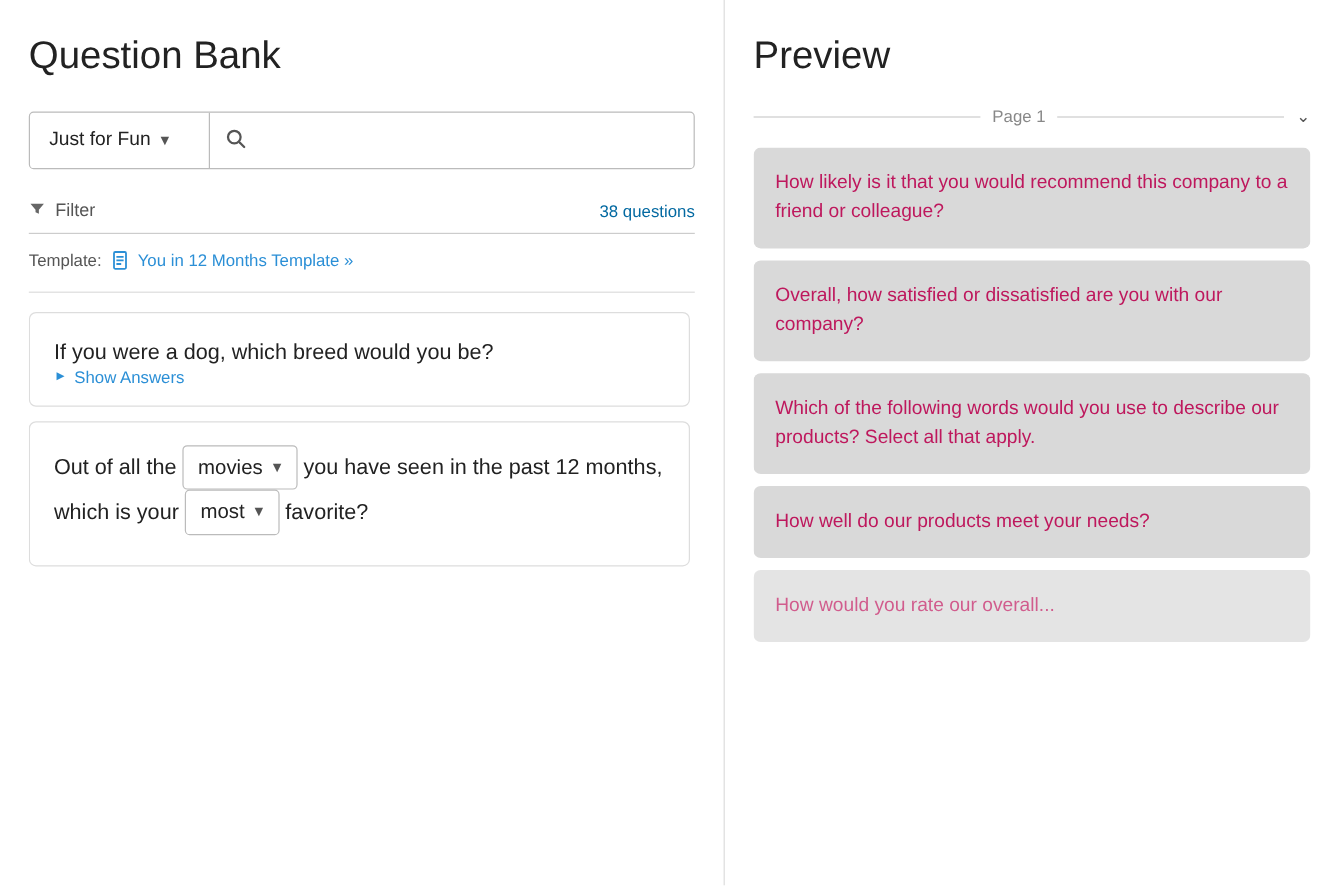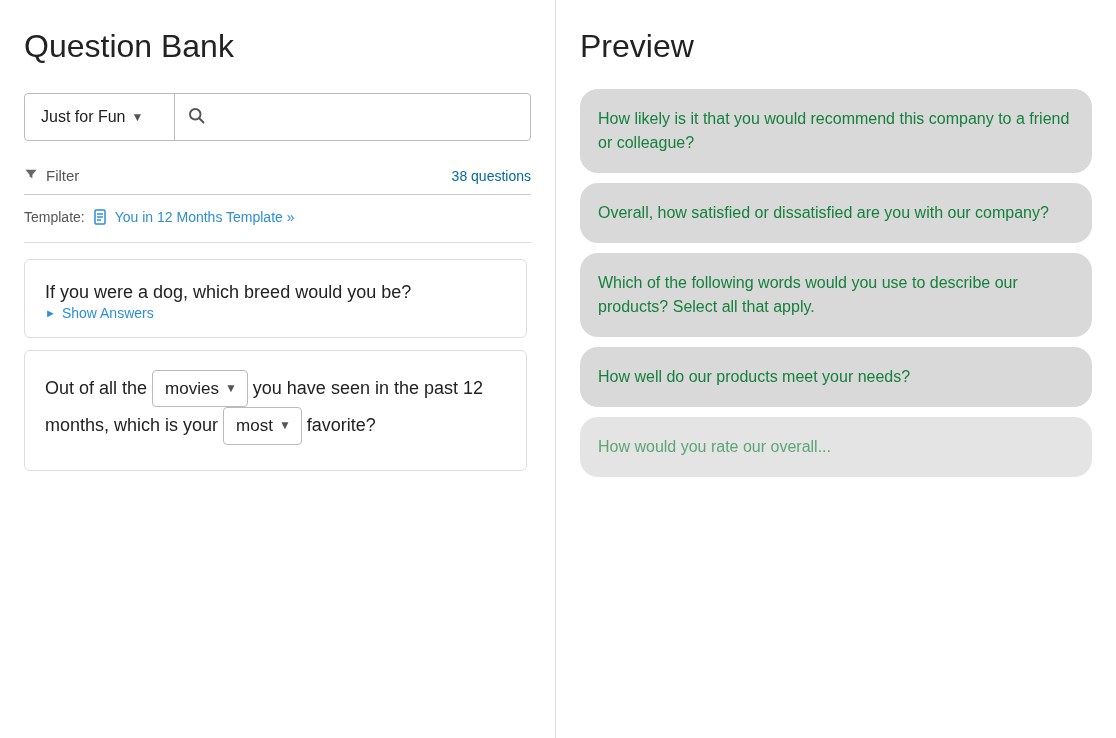--- a/index.html
+++ b/index.html
@@ -7,21 +7,21 @@
       font-family: -apple-system, BlinkMacSystemFont, 'Segoe UI', sans-serif;
       background: #fff;
       display: flex;
       height: 738px;
       width: 1116px;
       overflow: hidden;
     }
 
     
     .left-panel {
-      width: 556px;
+      width: 604px;
       padding: 28px 24px 0 24px;
       border-right: 1px solid #ddd;
       display: flex;
       flex-direction: column;
     }
 
     .page-title {
       font-size: 32px;
       font-weight: 400;
       color: #222;
@@ -262,24 +262,24 @@
       overflow-y: auto;
       flex: 1;
     }
 
     .preview-questions::-webkit-scrollbar {
       width: 0;
     }
 
     .preview-card {
       background: #d9d9d9;
-      border-radius: 18px;
+      border-radius: 6px;
       padding: 18px 18px;
       font-size: 16px;
-      color: #15803d;
+      color: #be185d;
       line-height: 1.5;
       cursor: pointer;
     }
 
     .preview-card:last-child {
       opacity: 0.7;
     }
   </style>
 </head>
 <body>
@@ -352,20 +352,26 @@
         <span> favorite?</span>
       </div>
     </div>
 
   </div>
 </div>
 
 <div class="right-panel">
   <h1 class="preview-title">Preview</h1>
 
+  <div class="page-indicator">
+    <div class="page-line"></div>
+    <span class="page-label">Page 1</span>
+    <div class="page-line"></div>
+    <span class="page-chevron">⌄</span>
+  </div>
 
   <div class="preview-questions">
     <div class="preview-card">
       <span>How likely is it that you would recommend this company to a friend or colleague?</span>
     </div>
     <div class="preview-card">
       <span>Overall, how satisfied or dissatisfied are you with our company?</span>
     </div>
     <div class="preview-card">
       <span>Which of the following words would you use to describe our products? Select all that apply.</span>

